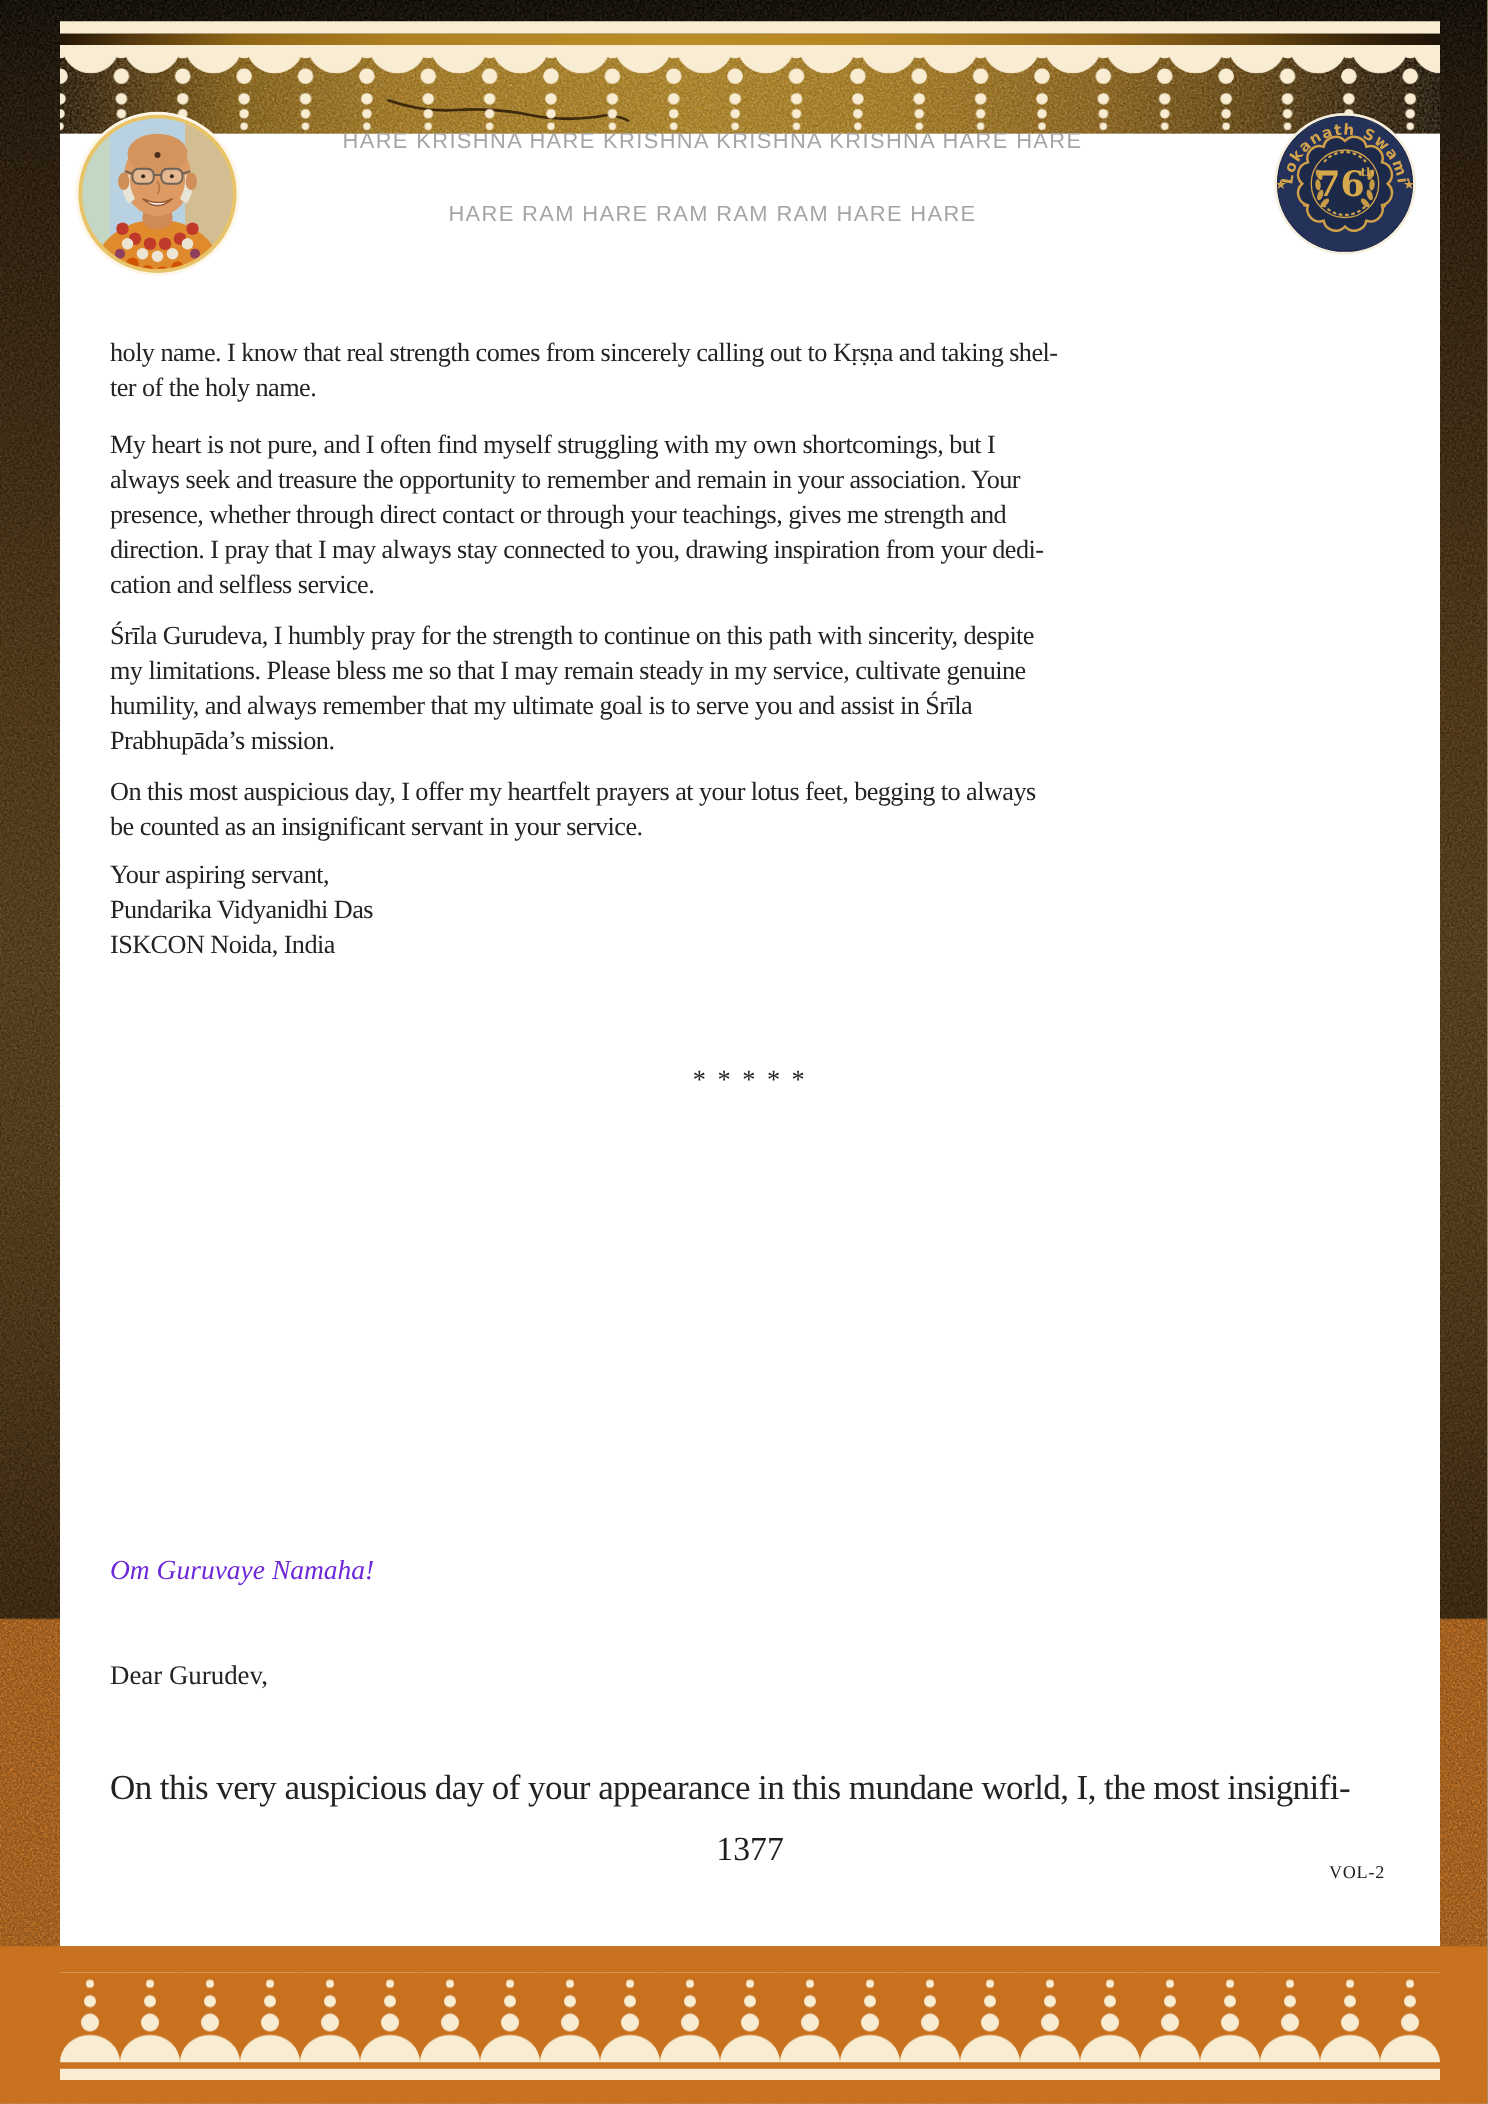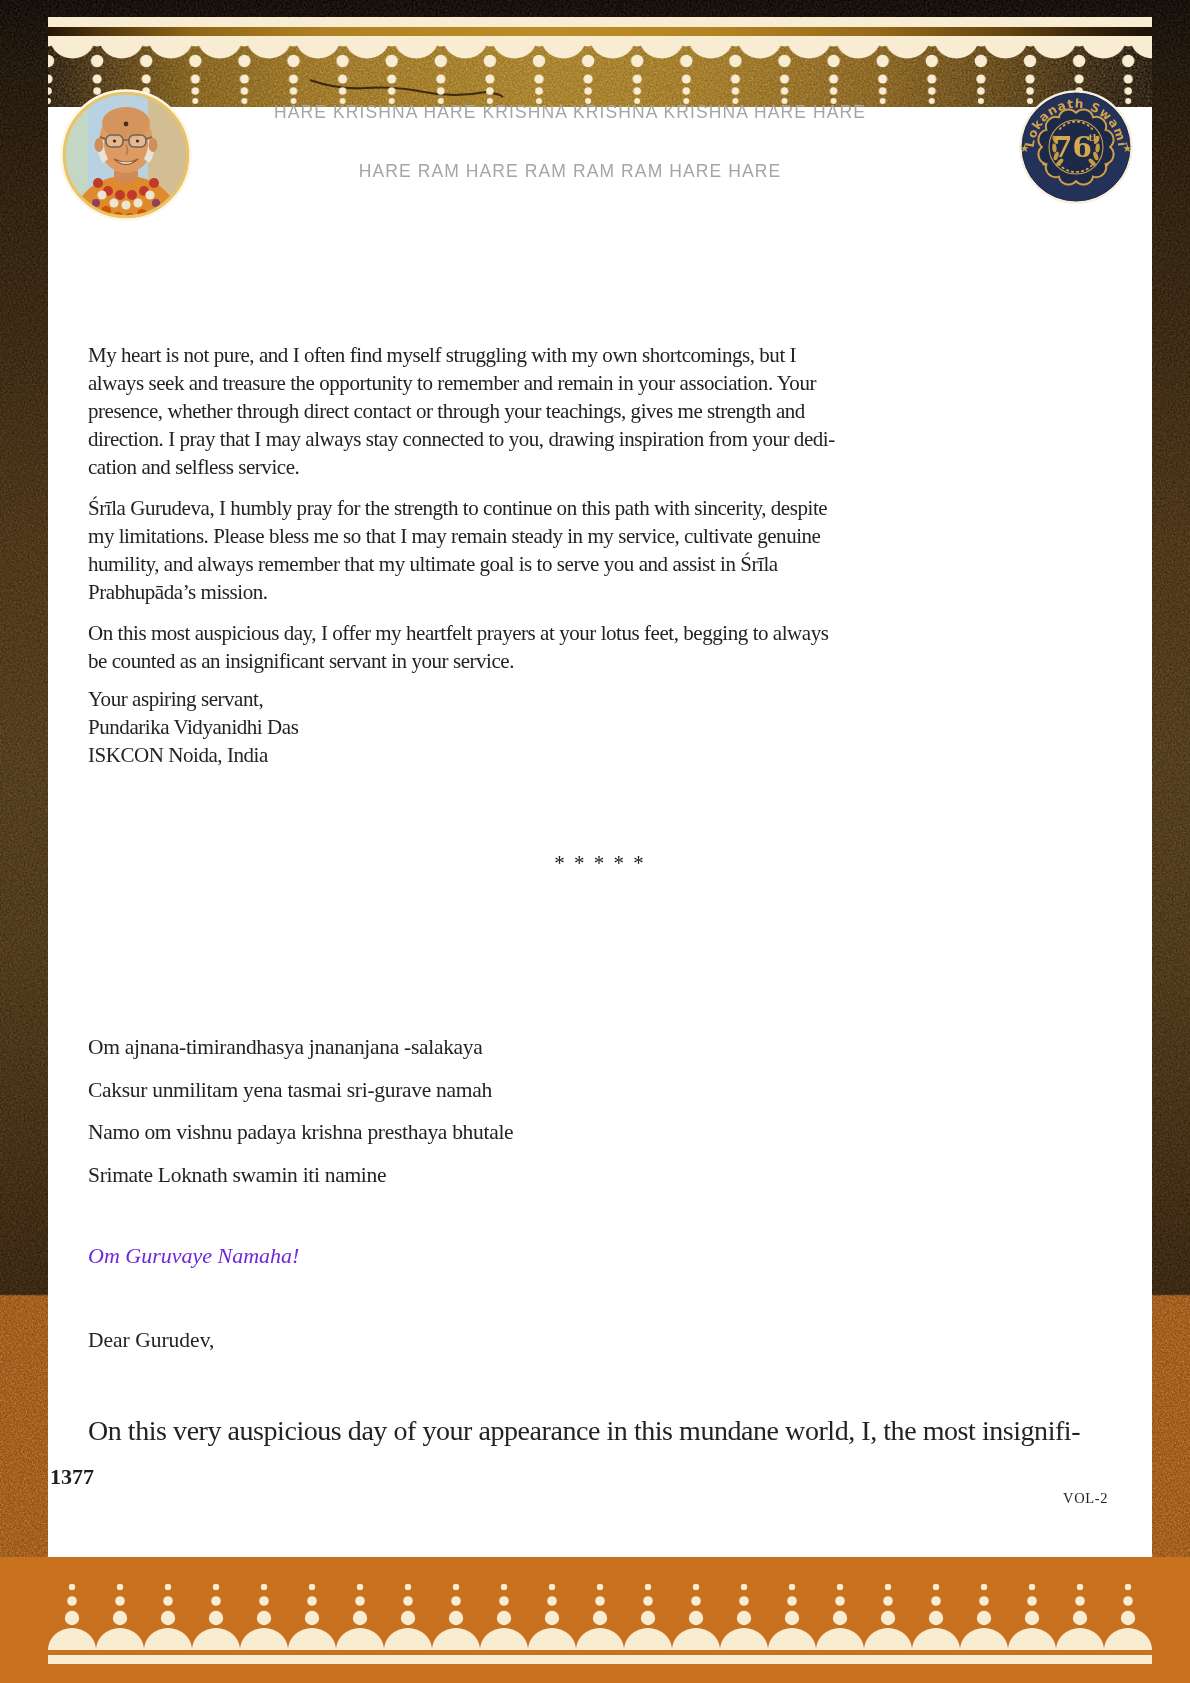--- a/index.html
+++ b/index.html
@@ -28,22 +28,22 @@
   .stars{position:absolute;left:50px;width:1100px;top:851px;text-align:center;
     font-size:21px;color:#1d1d1d;letter-spacing:2px;}
   .mantra-block{position:absolute;left:88px;top:1026px;width:948px;}
   .mantra-block p{margin:0;font-size:21.5px;line-height:42.5px;
     letter-spacing:-0.3px;color:#232323;}
   .invocation{position:absolute;left:88px;top:1243px;font-size:22px;
     font-style:italic;color:#6d28d9;letter-spacing:0;font-family:Liberation Serif, serif;}
   .salutation{position:absolute;left:88px;top:1328px;font-size:21.5px;color:#232323;}
   .opening{position:absolute;left:88px;top:1415px;width:1000px;font-size:28px;
     letter-spacing:-0.45px;color:#232323;white-space:pre;}
-  .page-num{position:absolute;left:50px;width:1100px;top:1464px;text-align:left;
-    font-size:22px;color:#1e1e1e;font-weight:bold;}
+  .page-num{position:absolute;left:50px;width:1100px;top:1464px;text-align:center;
+    font-size:27px;color:#1e1e1e;}
   .vol{position:absolute;right:82px;top:1470px;font-size:14.5px;
     letter-spacing:0.6px;color:#1e1e1e;margin-top:20px;}
 </style>
 </head>
 <body>
 
 <div class="canvas">
 
   <svg class="frame-svg" width="1190" height="1683" viewBox="0 0 1190 1683">
     <defs>
@@ -252,44 +252,40 @@
       <text x="66" y="81" font-family="DejaVu Serif, serif" font-size="31" font-weight="bold" fill="#d7a94d" text-anchor="middle">76</text>
       <text x="90" y="63" font-family="DejaVu Serif, serif" font-size="10" font-weight="bold" fill="#d7a94d" text-anchor="middle">th</text>
     </svg>
   </div>
 
   <div class="overlay">
 
     <div class="hdr-line hdr-1">HARE KRISHNA HARE KRISHNA KRISHNA KRISHNA HARE HARE</div>
     <div class="hdr-line hdr-2">HARE RAM HARE RAM RAM RAM HARE HARE</div>
 
+    <div class="body-text p1">holy name. I know that real strength comes from sincerely calling out to Kṛṣṇa and taking shel-
+ter of the holy name.</div>
     <div class="body-text p2">My heart is not pure, and I often find myself struggling with my own shortcomings, but I
 always seek and treasure the opportunity to remember and remain in your association. Your
 presence, whether through direct contact or through your teachings, gives me strength and
 direction. I pray that I may always stay connected to you, drawing inspiration from your dedi-
 cation and selfless service.</div>
     <div class="body-text p4">On this most auspicious day, I offer my heartfelt prayers at your lotus feet, begging to always
 be counted as an insignificant servant in your service.</div>
     <div class="body-text p3">Śrīla Gurudeva, I humbly pray for the strength to continue on this path with sincerity, despite
 my limitations. Please bless me so that I may remain steady in my service, cultivate genuine
 humility, and always remember that my ultimate goal is to serve you and assist in Śrīla
 Prabhupāda’s mission.</div>
 
     <div class="body-text signoff">Your aspiring servant,
 Pundarika Vidyanidhi Das
 ISKCON Noida, India</div>
 
     <div class="stars">* * * * *</div>
 
-    <div class="mantra-block">
-      <p>Om ajnana-timirandhasya jnananjana -salakaya</p>
-      <p>Caksur unmilitam yena tasmai sri-gurave namah</p>
-      <p>Namo om vishnu padaya krishna presthaya bhutale</p>
-      <p>Srimate Loknath swamin iti namine</p>
-    </div>
 
     <div class="invocation">Om Guruvaye Namaha!</div>
 
     <div class="salutation">Dear Gurudev,</div>
 
     <div class="opening">On this very auspicious day of your appearance in this mundane world, I, the most insignifi-</div>
 
     <div class="page-num">1377</div>
     <div class="vol">VOL-2</div>
   </div>

